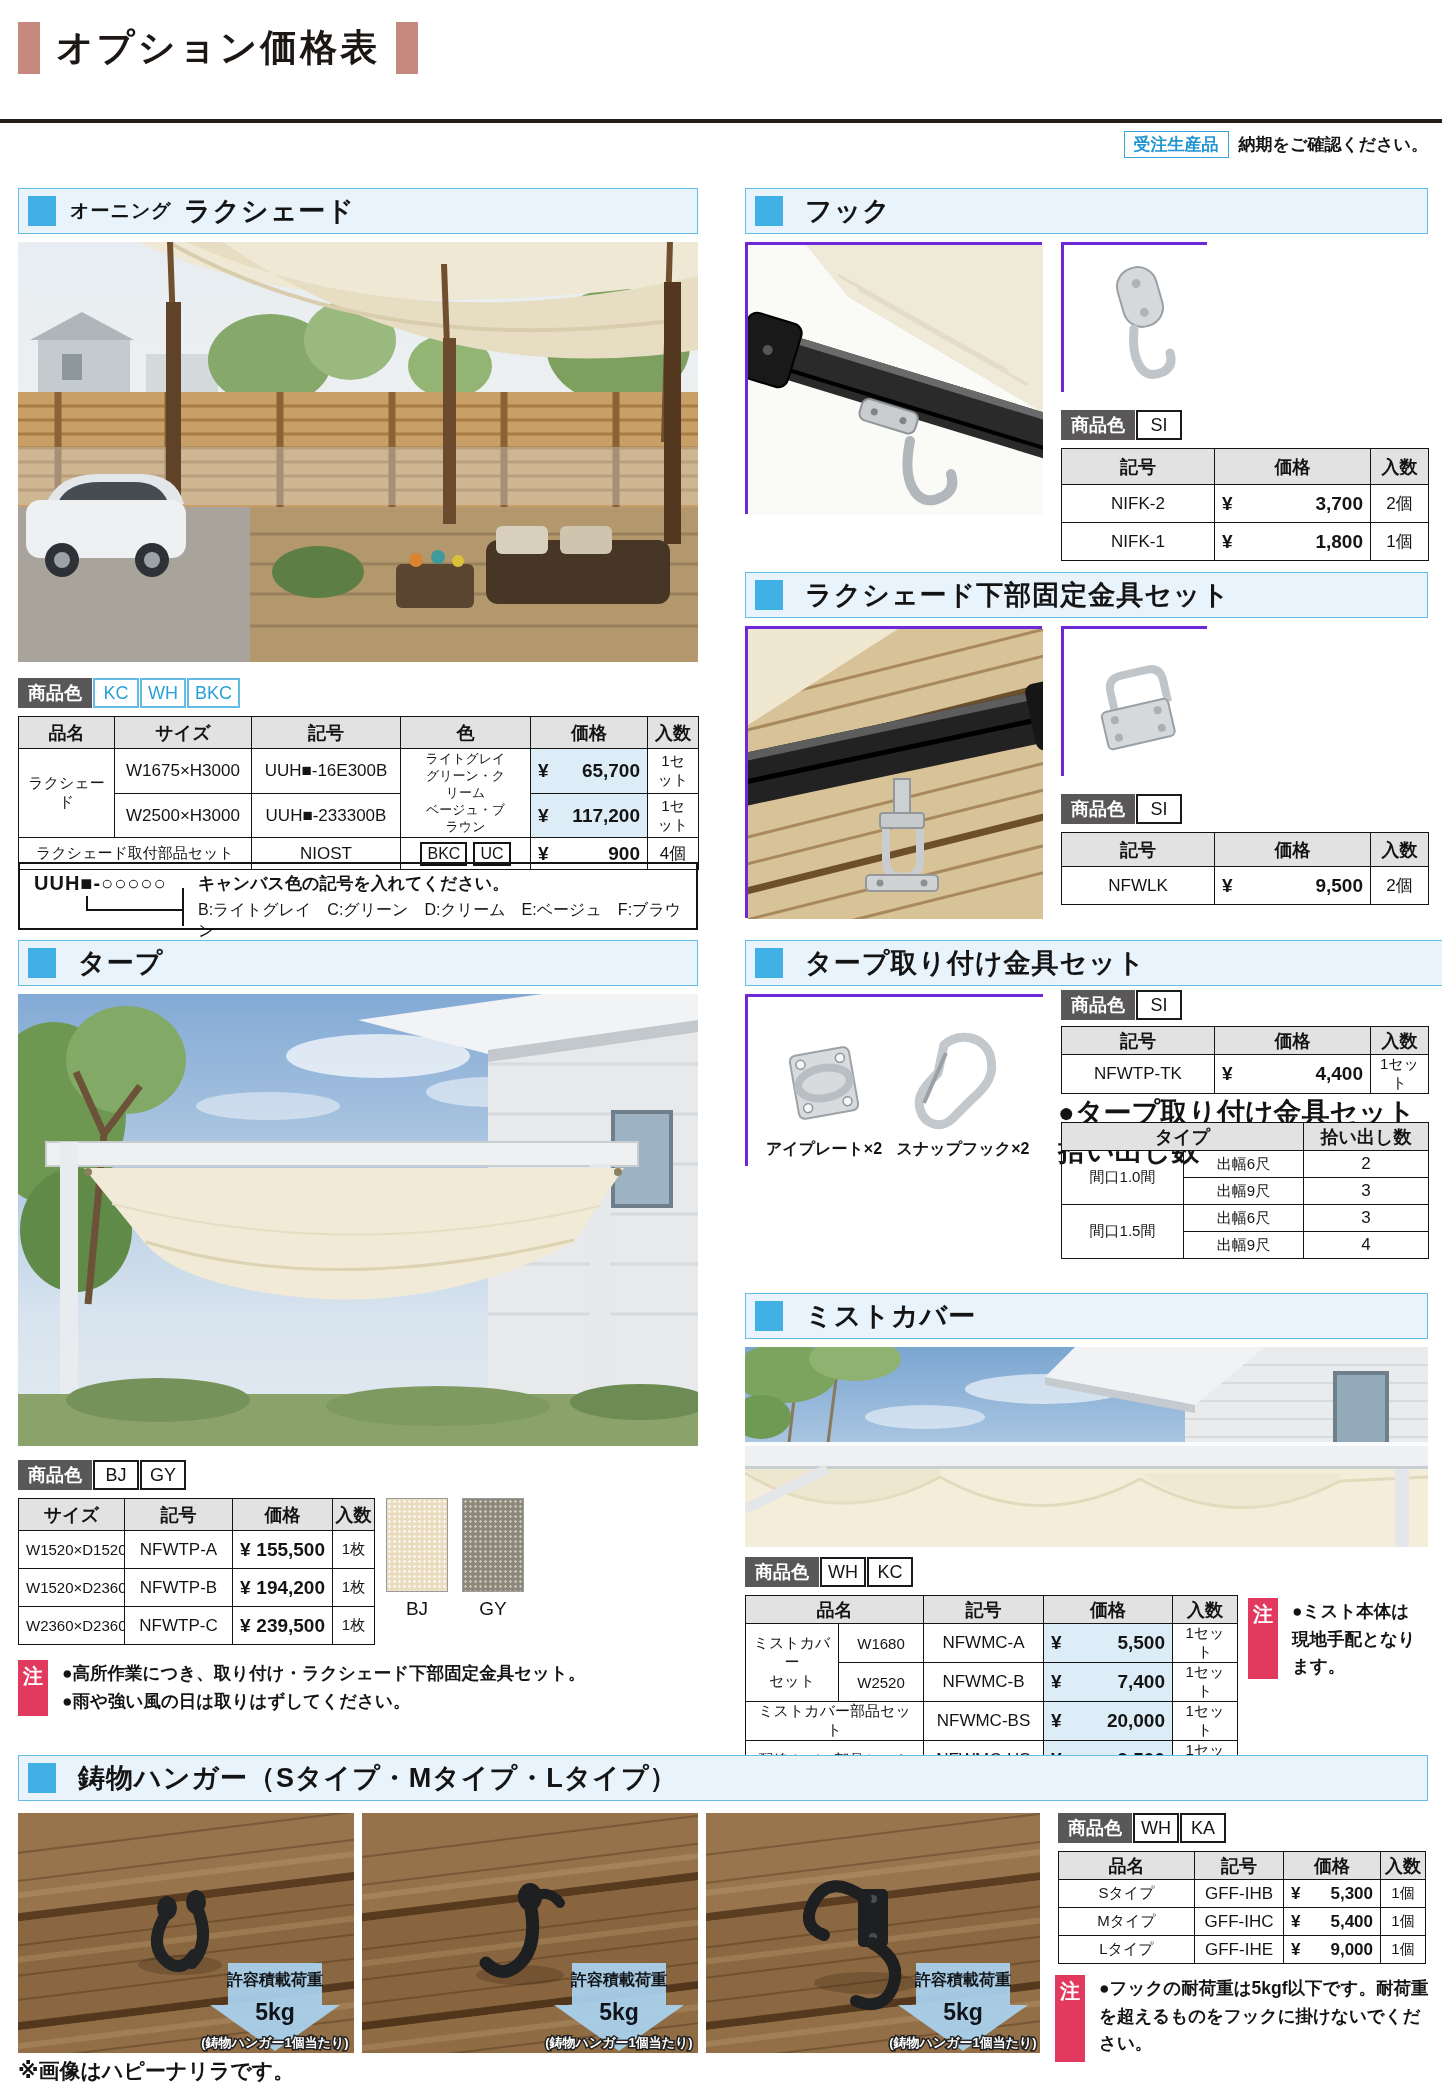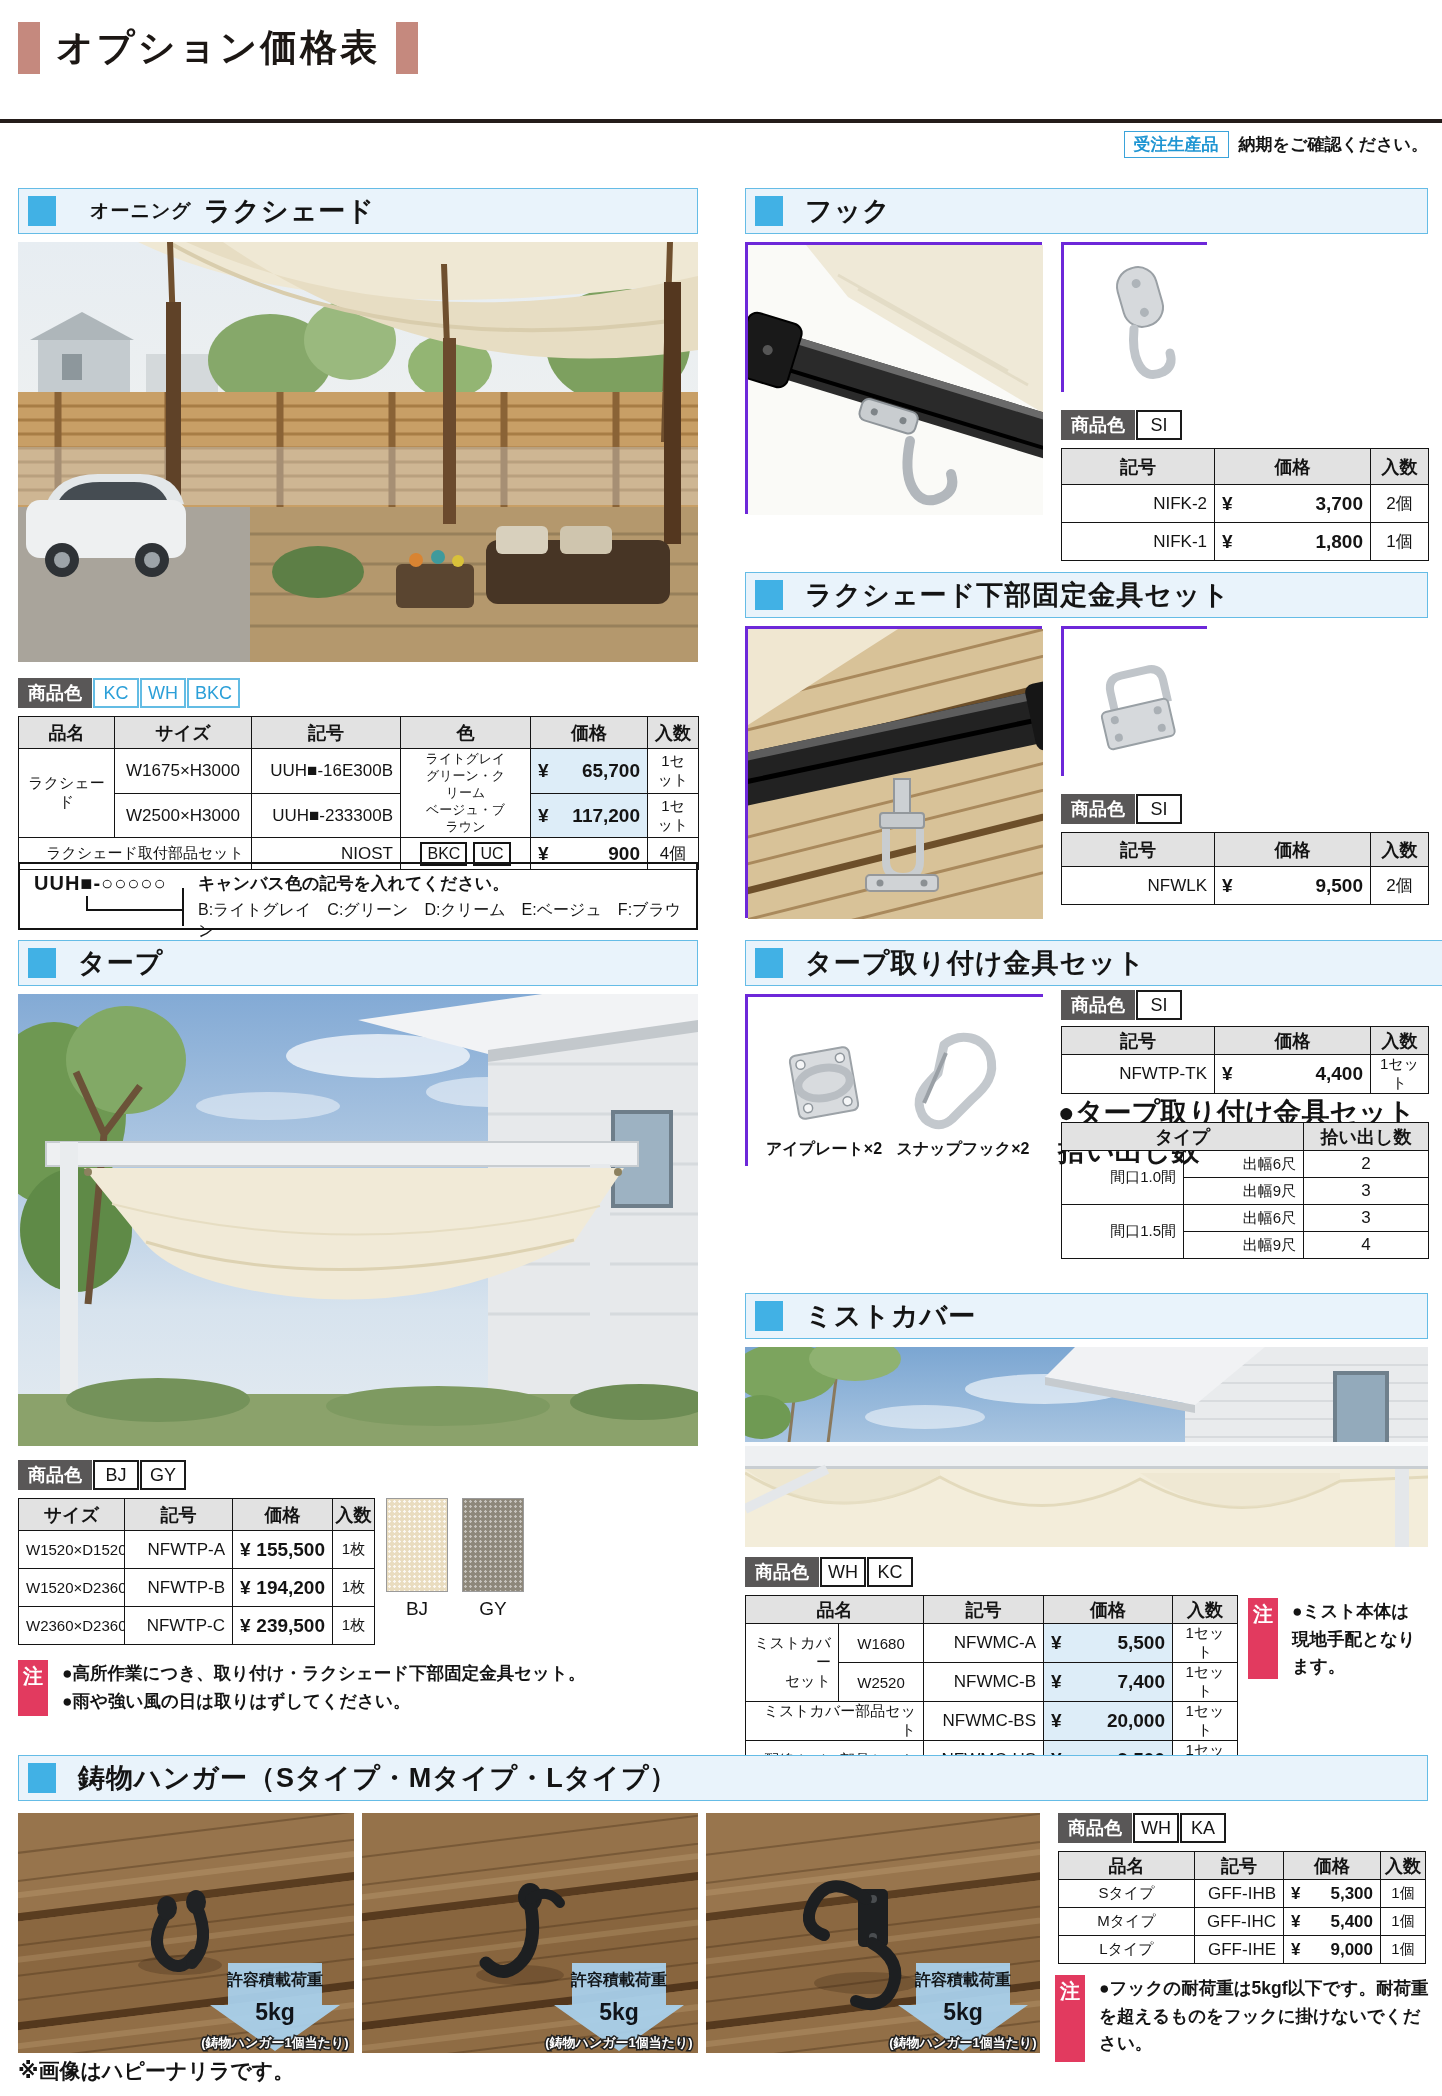--- a/index.html
+++ b/index.html
@@ -12,35 +12,35 @@
   .title-row{left:18px;top:22px;display:flex;align-items:center;gap:16px}
   .rose-sq{width:22px;height:52px;background:#c5897e}
   .page-title{font-size:37px;font-weight:bold;letter-spacing:3px;color:#1c1714}
   .top-rule{left:0;top:119px;width:1442px;height:4px;background:#241d1a}
   .order-row{right:14px;top:131px;display:flex;align-items:center;gap:10px;font-size:17px;font-weight:bold}
   .order-badge{border:1px solid #3aa3da;color:#1f95d2;padding:1px 9px;font-weight:bold}
 
   
   .bar{background:#e9f3fb;border:1px solid #65bce6;display:flex;align-items:center;box-sizing:border-box}
   .bar .sq{width:28px;height:30px;background:#41b1e5;margin-left:9px;flex:0 0 auto}
-  .bar-sub{font-size:19px;font-weight:bold;margin-left:34px;letter-spacing:1px}
+  .bar-sub{font-size:19px;font-weight:bold;margin-left:14px;letter-spacing:1px}
   .bar-main{font-size:27px;font-weight:bold;margin-left:22px;letter-spacing:1px}
   .bar-sub + .bar-main{margin-left:12px}
 
   
   .colorrow{display:flex;gap:1px;height:30px;align-items:stretch}
   .clabel{background:#595757;color:#fff;font-size:18px;font-weight:bold;display:flex;align-items:center;padding:0 10px}
   .chip{border:2px solid #1a1a1a;background:#fff;font-size:18px;display:flex;align-items:center;justify-content:center;min-width:46px;padding:0 6px;box-sizing:border-box}
   .chip.blue{border-color:#63bce4;color:#2b9fd8}
 
   
   table{border-collapse:collapse;table-layout:fixed}
   .tbl th{background:#e2e2e2;border:1px solid #141414;font-size:18px;font-weight:bold;padding:0}
   .tbl td{border:1px solid #141414;font-size:17px;padding:0 7px;text-align:center;overflow:hidden}
-  .tbl .left{text-align:right}
+  .tbl .left{text-align:center}
   .tbl .sm{font-size:15px}
   .tbl .xs{font-size:13px;line-height:1.3;padding:2px 20px}
   .price div{display:flex;justify-content:space-between;align-items:center;font-weight:bold;font-size:19px}
   .pblue{background:#ddedf8}
   .mini-chip{display:inline-block;border:2px solid #141414;font-size:16px;padding:0 5px;margin:0 3px;line-height:1.25}
 
   
   .note{display:flex;align-items:flex-start}
   .nbadge{background:#e23a5f;color:#fff;font-size:20px;font-weight:bold;width:30px;display:flex;justify-content:center;padding-top:3px;flex:0 0 auto}
   .ntext{font-size:17.5px;font-weight:bold;line-height:1.58;margin-left:14px}

